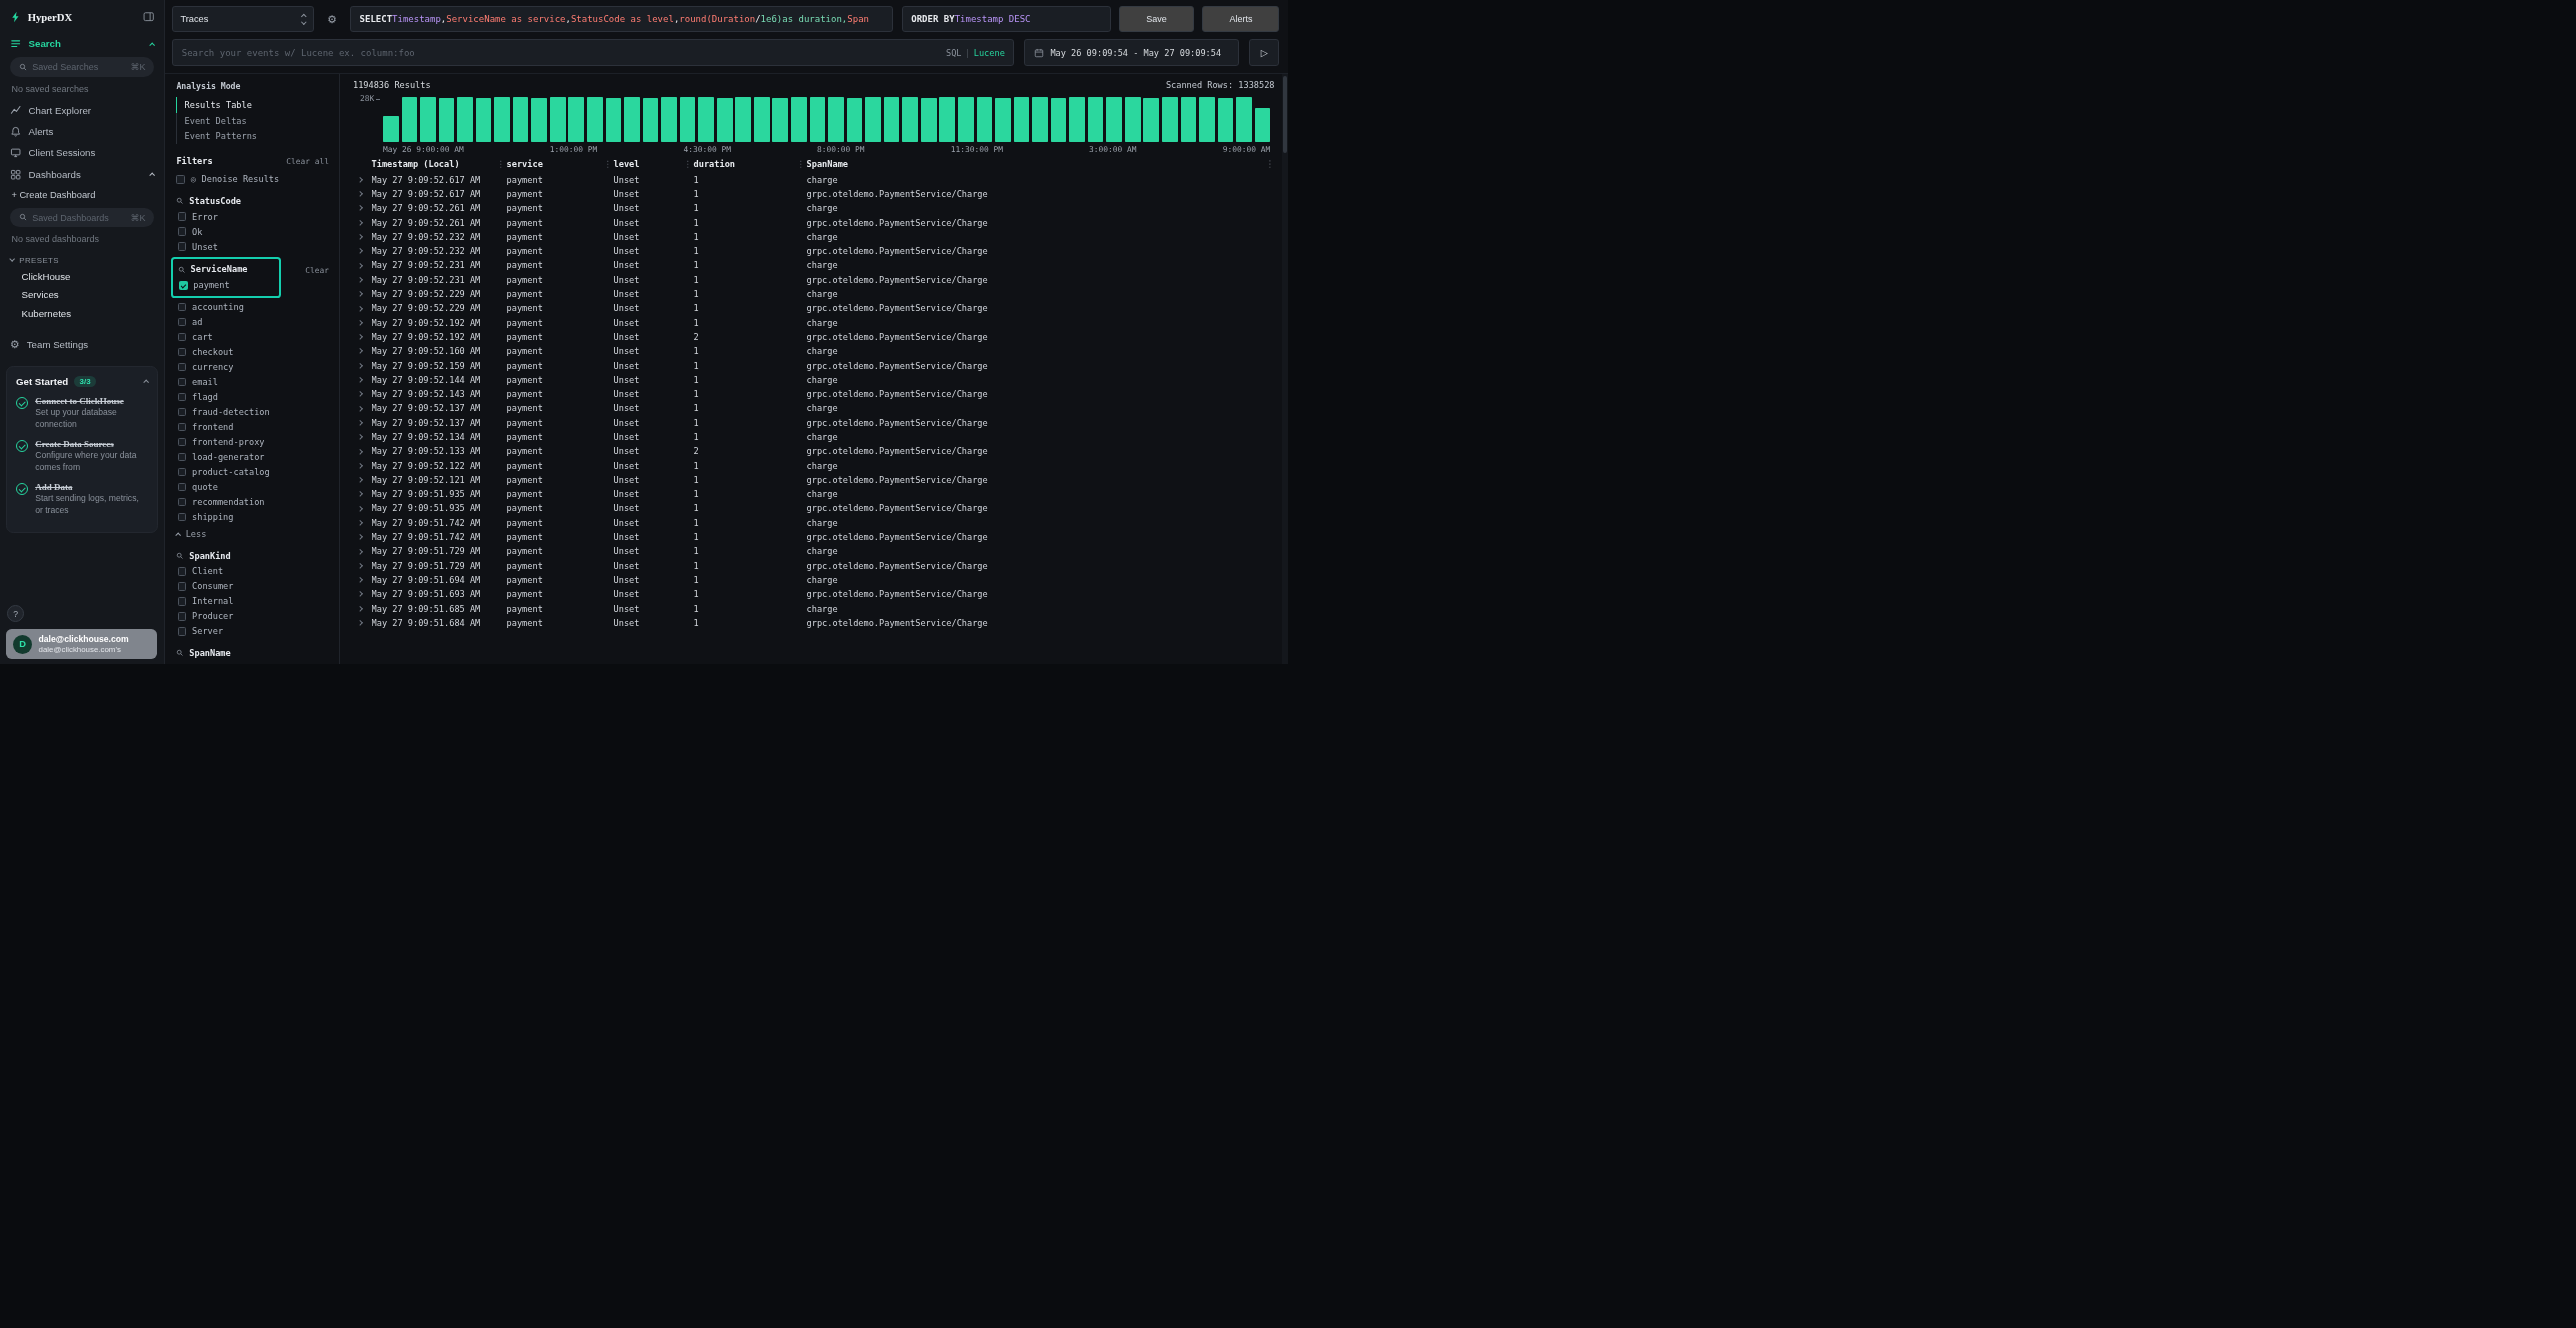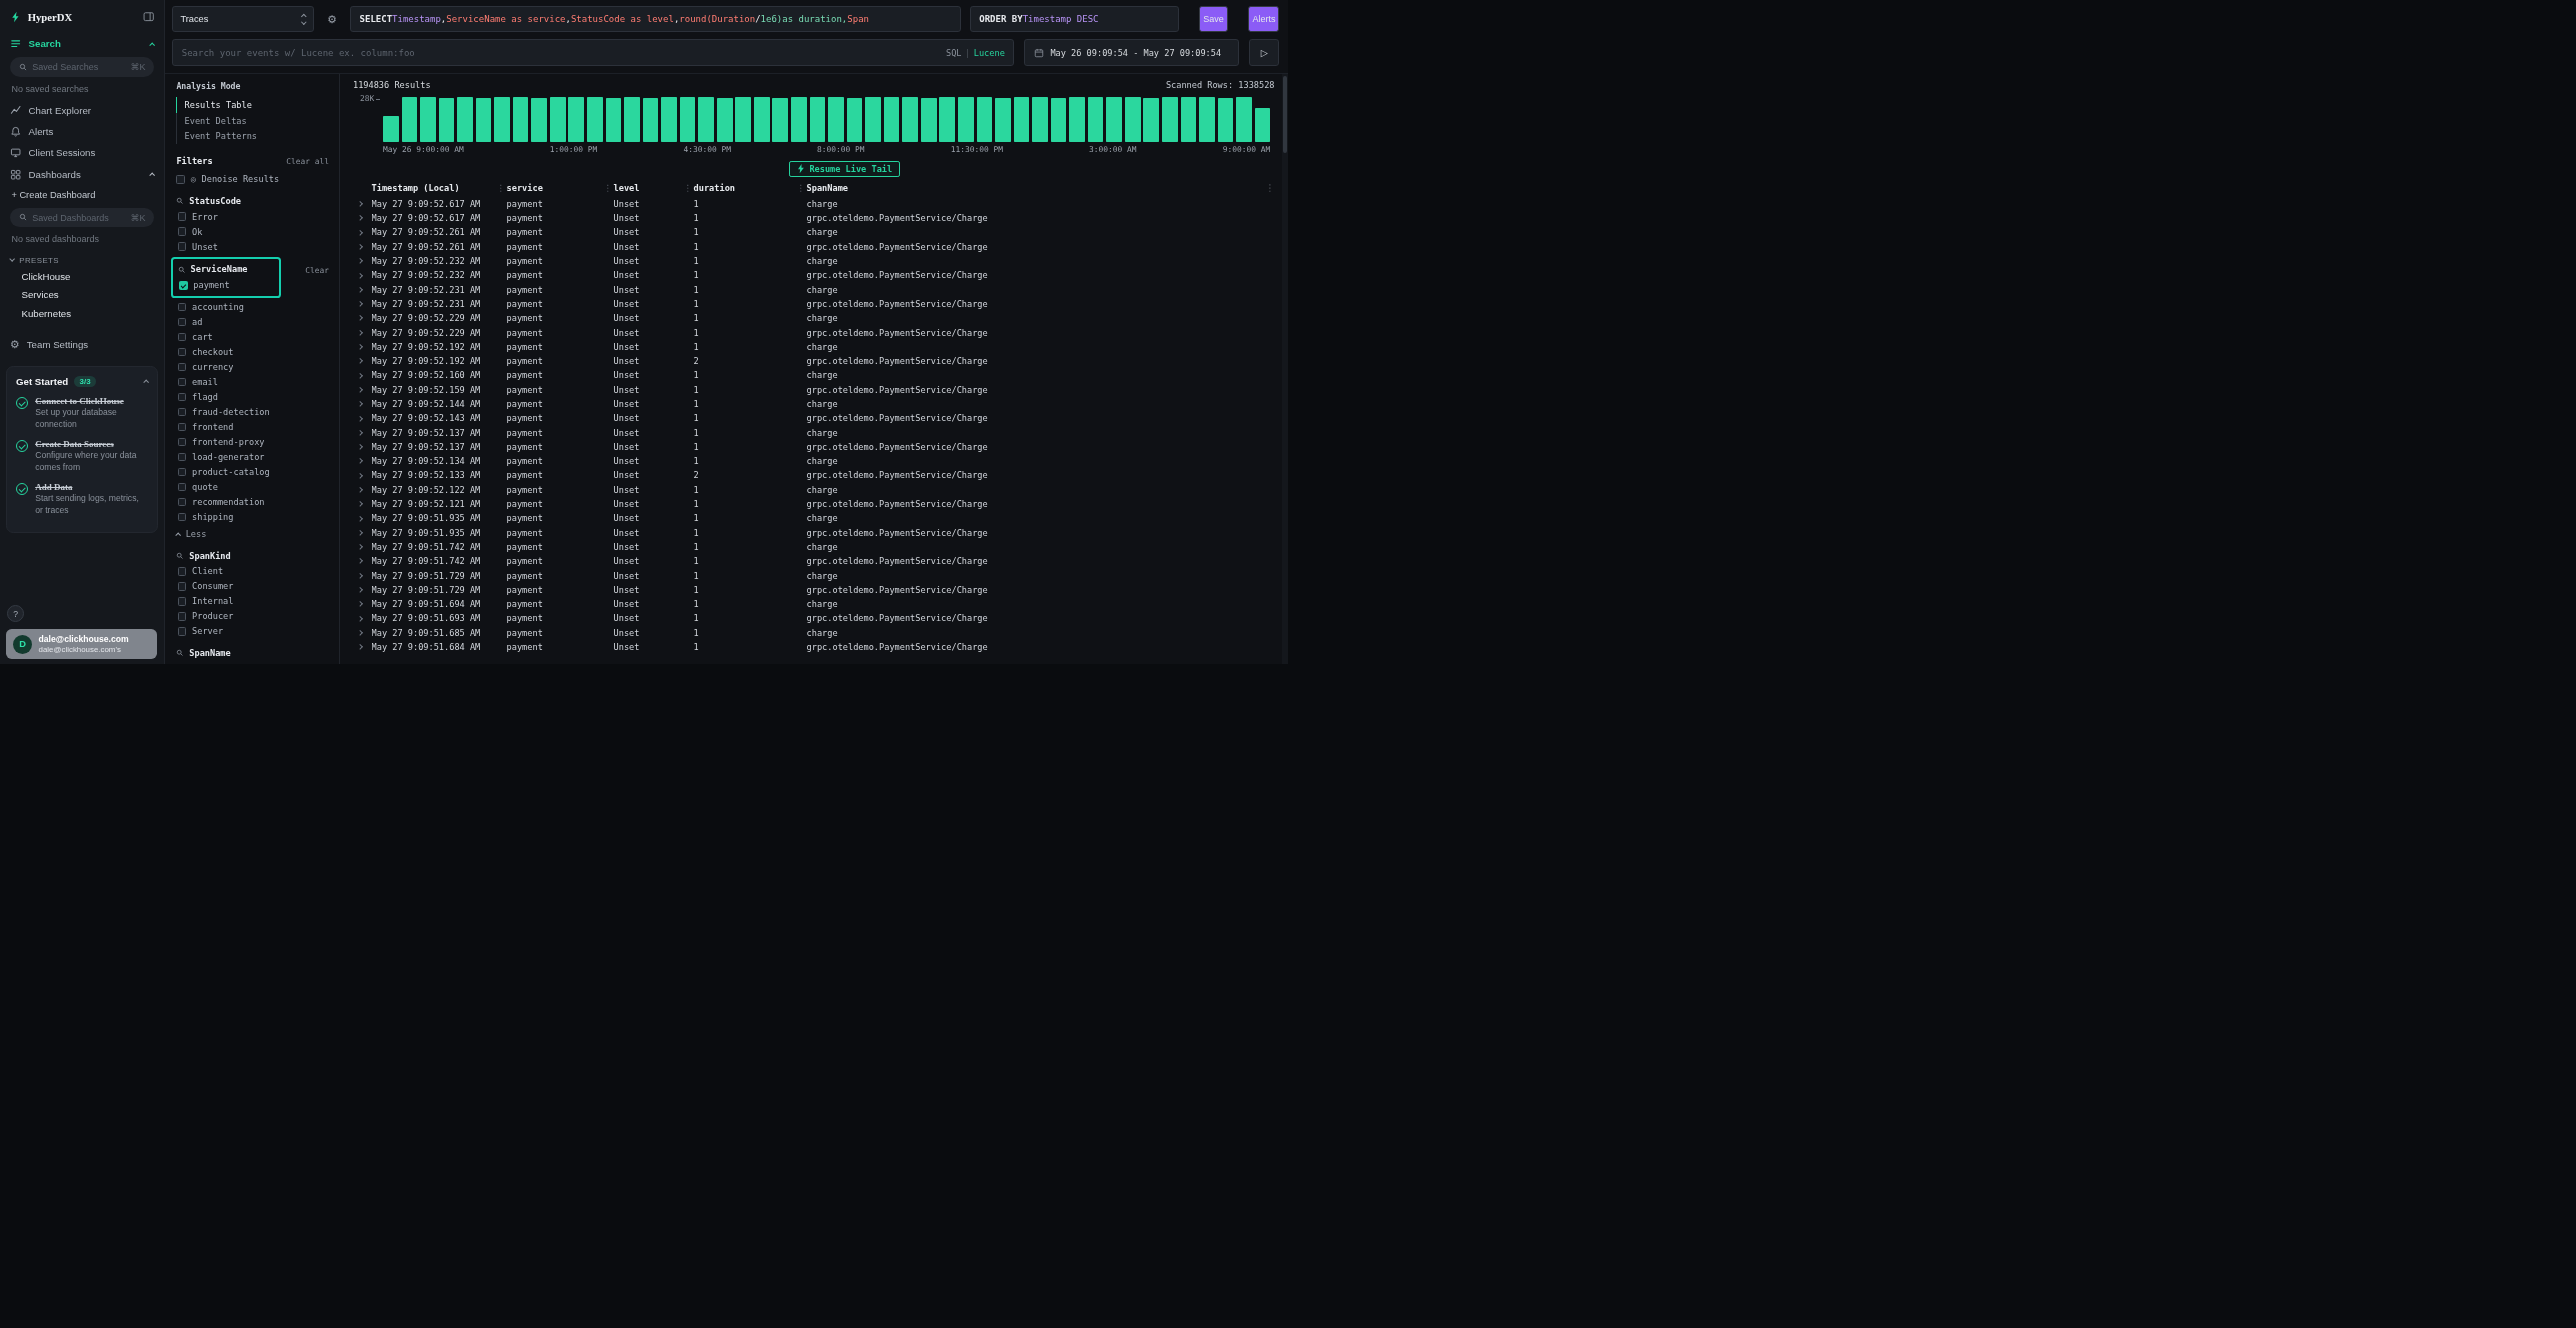--- a/index.html
+++ b/index.html
@@ -62,21 +62,21 @@
   .row2{display:flex; gap:10px; align-items:stretch; margin:7.2px 8.6px 0 7.2px; height:26.5px;}
   .boxed{background:var(--panel); border:0.7px solid #2c313a; border-radius:2.9px;}
   .source-select{width:142px; display:flex; align-items:center; padding:0 7.2px; gap:7px; cursor:pointer;}
   .source-label{flex:1; font-size:9.3px; color:#e2e6eb;}
   .stepper{display:flex; flex-direction:column; gap:2.1px; color:#8a919b;}
   .stepper .chev{width:3.6px; height:3.6px;}
   .gear-btn{display:grid; place-items:center; width:18.6px; color:#9aa1ab; cursor:pointer;}
   .sql-box{flex:1; min-width:0; display:flex; align-items:center; padding:0 8.6px; white-space:nowrap; overflow:hidden; font-size:9px; cursor:text;}
   .order-box{width:209px; flex:none; display:flex; align-items:center; padding:0 8.6px; white-space:nowrap; overflow:hidden; font-size:9px; cursor:text;}
   .tok.bold{font-weight:700;}
-  .btn{background:#8b5cf6; border:0.7px solid #343a42; border-radius:2.9px; color:#e2e6eb; font-size:9px; padding:0 3px; display:flex; align-items:center; cursor:pointer; flex:none;margin-left:12px;}
+  .btn{background:#404040; border:0.7px solid #343a42; border-radius:2.9px; color:#e2e6eb; font-size:9px; padding:0 26px; display:flex; align-items:center; cursor:pointer; flex:none;}
 
   .search-box{flex:1; min-width:0; display:flex; align-items:center; padding:0 8.6px; gap:7.2px;}
   .search-input{flex:1; background:transparent; border:none; outline:none; color:#dfe3e8; font-size:9px; font-family:"DejaVu Sans Mono", monospace;}
   .search-input::placeholder{color:#5d646e;}
   .lang-toggle{display:flex; gap:5px; font-size:8.6px; align-items:center;}
   .lang-sql{color:#8a919b; cursor:pointer;}
   .lang-sep{color:#4a5158;}
   .lang-lucene{color:var(--accent); cursor:pointer;}
   .date-box{width:215px; flex:none; display:flex; align-items:center; gap:6.4px; padding:0 8.6px; cursor:pointer; color:#d6dade; font-size:8.6px;}
   .play-btn{width:30px; flex:none; display:grid; place-items:center; color:#cfd4da; font-size:9.3px; cursor:pointer;}
@@ -625,28 +625,20 @@
         <span>May 26 9:00:00 AM</span>
             <span>1:00:00 PM</span>
             <span>4:30:00 PM</span>
             <span>8:00:00 PM</span>
             <span>11:30:00 PM</span>
             <span>3:00:00 AM</span>
             <span>9:00:00 AM</span>
           </div>
       </div>
 
-      <div class="livetail-row">
-        <span class="livetail-btn">
-          <svg width="7.9" height="9.3" viewBox="0 0 12 16">
-              <path d="M7 0 L1 9 h3.6 L3.8 16 L11 6.5 H6.9 Z" fill="#26d49e"></path>
-            </svg>
-          <span>Resume Live Tail</span>
-        </span>
-      </div>
 
       <div class="grid-row thead">
         <span></span>
         <span class="th">Timestamp (Local)</span>
         <span class="th"><span class="sep"></span><span>service</span></span>
         <span class="th"><span class="sep"></span><span>level</span></span>
         <span class="th"><span class="sep"></span><span>duration</span></span>
         <span class="th"><span class="sep"></span><span>SpanName</span></span>
         <span class="sep-end"></span>
       </div>

